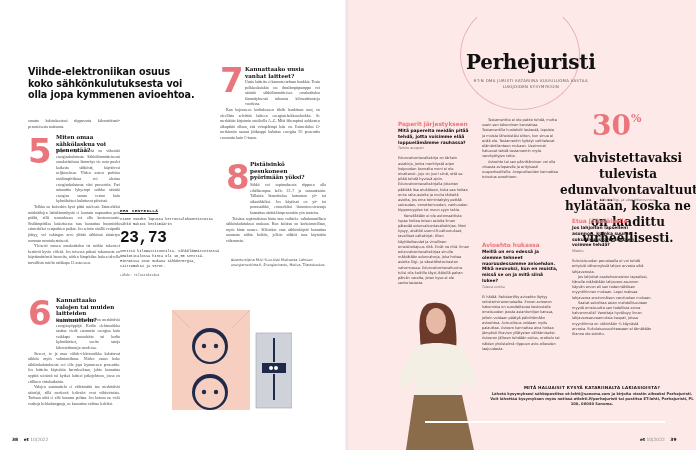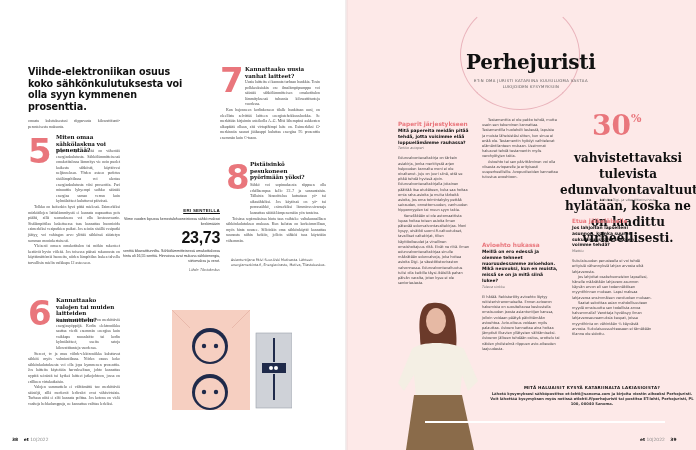--- a/index.html
+++ b/index.html
@@ -11,21 +11,21 @@
   .spine { position: absolute; left: 345px; top: 0; width: 3px; height: 450px; background: linear-gradient(to right, #f0f0f0, #f7dede); }
 
   .headline { position: absolute; left: 28px; top: 66px; width: 170px; font-family: "DejaVu Sans", sans-serif; font-weight: bold; font-size: 9.6px; line-height: 11.5px; color: #111; letter-spacing: -0.1px; }
 
   .body-text { font-family: "Liberation Serif", serif; font-size: 3.9px; line-height: 5.6px; color: #444; text-align: justify; }
   .col { position: absolute; }
 
   .big-num { position: absolute; font-family: "DejaVu Sans", sans-serif; font-weight: bold; color: #e9767c; line-height: 1; }
   .q-title { position: absolute; font-family: "DejaVu Serif", serif; font-weight: bold; font-size: 5.6px; line-height: 6.6px; color: #111; }
 
-  .box { position: absolute; left: 120px; top: 208px; width: 100px; text-align: right; font-family: Liberation Sans, sans-serif; }
+  .box { position: absolute; left: 120px; top: 208px; width: 100px; text-align: left; font-family: Liberation Mono, monospace; }
   .box-title { font-size: 4.4px; font-weight: bold; letter-spacing: 0.3px; text-decoration: underline; color: #111; }
   .box-lead { font-size: 3.6px; line-height: 5px; color: #333; margin-top: 4px; }
   .box-num { font-size: 16px; font-weight: bold; color: #111; margin-top: 2px; letter-spacing: -0.3px; }
   .box-text { font-size: 3.6px; line-height: 5px; color: #333; margin-top: 2px; }
   .box-src { font-size: 3.3px; color: #555; margin-top: 4px; font-style: italic; }
 
   .credits { position: absolute; left: 231px; top: 258px; width: 110px; font-family: "DejaVu Sans", sans-serif; font-size: 3.3px; line-height: 4.6px; color: #444; }
 
   .folio { position: absolute; font-family: "DejaVu Sans", sans-serif; font-size: 4.4px; color: #333; }
   .folio b { font-weight: bold; color: #111; }
@@ -55,21 +55,21 @@
 
   .illu { position: absolute; left: 172px; top: 300px; }
 </style>
 </head>
 <body>
 
 <div class="page-left"></div>
 <div class="page-right"></div>
 <div class="spine"></div>
 
-<div class="headline">Viihde-elektroniikan osuus koko sähkönkulutuksesta voi olla syyn kymmenen prosenttia.</div>
+<div class="headline">Viihde-elektroniikan osuus koko sähkönkulutuksesta voi olla jopa kymmenen avioehtoa.</div>
 
 <div class="col body-text" style="left:28px;top:119px;width:92px;">omasta kulutuksestasi riippuvasta kilowattitunti­perusteisesta maksusta.</div>
 
 <div class="big-num" style="left:28px;top:134px;font-size:34px;">5</div>
 <div class="q-title" style="left:56px;top:134px;width:62px;">Miten omaa sähkölaskua voi pienentää?</div>
 <div class="col body-text" style="left:28px;top:149px;width:92px;">
   <p style="padding-left:28px;">Helpoin tapa säästää on vähentää energiankulutusta. Sähkölämmitteisessä omakotitalossa lämmitys vie noin puolet kaikesta sähköstä, käyttövesi neljänneksen. Yhden asteen pudotus sisälämpötilassa voi alentaa energiankulutusta viisi prosenttia. Pari minuuttia lyhyempi suihku säästää energiaa saman verran kuin kylmälaitteet kuluttavat päivässä.</p>
   <p style="text-indent:6px;">Tolkku on kuitenkin hyvä pitää mielessä. Esimerkiksi märkätilojen lattialämmitystä ei kannata napsauttaa pois päältä, sillä seurauksena voi olla kosteusvaurio. Sisälämpötilaa laskettaessa taas kannattaa huomioida esimerkiksi vesiputkien paikat. Jos seinän sisällä vesiputki jäätyy, voi vahingon arvo ylittää sähkössä säästetyn summan moninkertaisesti.</p>
   <p style="text-indent:6px;">Yleisesti omaen omakotitalon tai mökin rakenteet kestävät hyvin viileää. Jos toisessa päässä rakennusta on käyttämättömiä huoneita, niiden lämpötilan laskea talvella turvallisin mielin vaikkapa 12 asteeseen.</p>
 </div>

